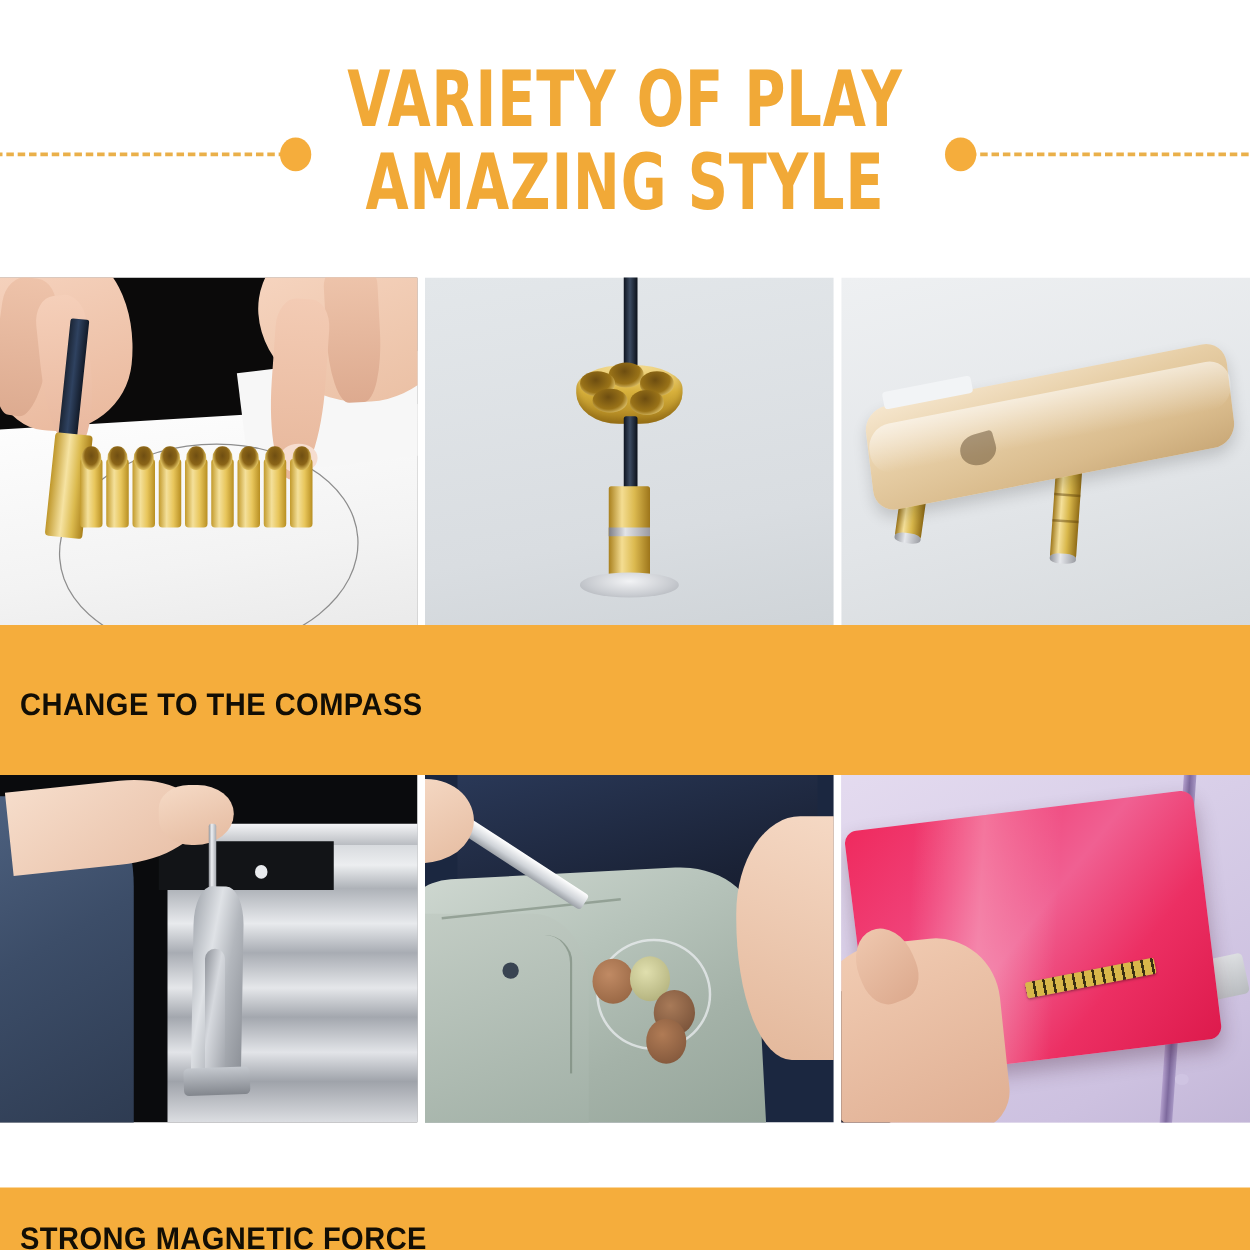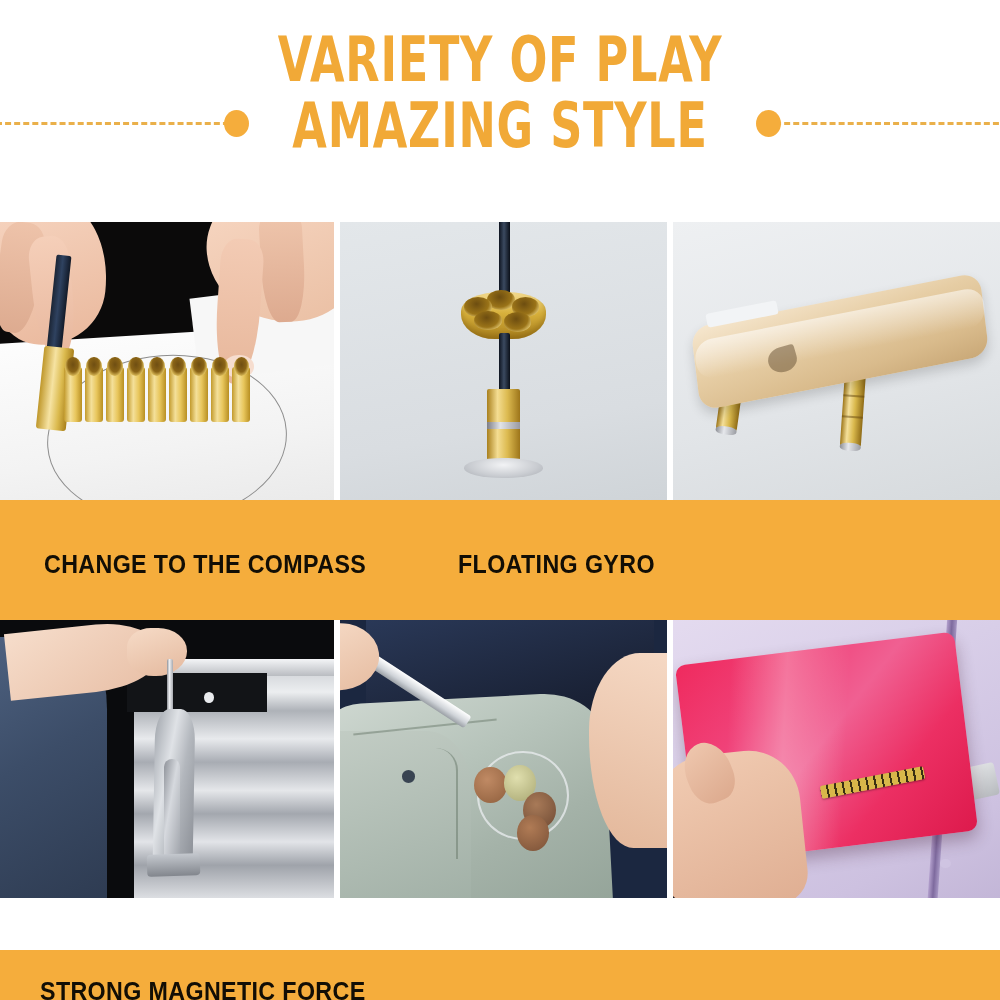--- a/index.html
+++ b/index.html
@@ -28,21 +28,21 @@
   .dash-right { left:766px; width:242px; }
   .dash-dot {
     position:absolute; top:110px;
     width:25px; height:27px; border-radius:50%;
     background:#f5ad3c;
   }
   .dot-left  { left:224px; }
   .dot-right { left:756px; }
 
   .title-wrap {
-    position:absolute; left:0; top:28px; width:1000px;
+    position:absolute; left:0; top:48px; width:1000px;
     text-align:center;
     z-index:4;
   }
   .title-line {
     display:block;
     color:#f1a937;
     font-family:"DejaVu Sans", sans-serif;
     font-weight:700;
     font-size:62px;
     line-height:1.03;
@@ -79,21 +79,21 @@
     background:#f5ad3c;
     display:flex;
   }
   .capbar-1 { top:500px; height:120px; }
   .capbar-2 { top:950px; height:102px; }
 
   .cap {
     position:relative; height:100%;
     display:flex; align-items:center;
   }
-  .cap.p1 { width:390px; padding-left:16px;justify-content:flex-end; }
+  .cap.p1 { width:390px; padding-left:16px; }
   .cap.p2 { width:300px; padding-left:68px; }
   .cap.p3 { width:310px; padding-left:36px; }
 
   .capbar-1 .cap { align-items:flex-end; padding-bottom:41px; }
   .capbar-2 .cap { align-items:flex-start; padding-top:27px; }
 
   .cap-text {
     color:#120e05;
     font-family:"Liberation Sans", sans-serif;
     font-weight:700;
@@ -533,23 +533,20 @@
         <div class="p3logo"></div>
       </div>
     </div>
 
   </div>
 
   <div class="capbar capbar-1">
     <div class="cap p1">
       <span class="cap-text">CHANGE TO THE COMPASS</span>
     </div>
-    <div class="cap p2">
-      <span class="cap-text">FLOATING GYRO</span>
-    </div>
   </div>
 
   <div class="row row-2">
 
     <div class="cell c1">
       <div class="photo">
         <div class="p4bg"></div>
         <div class="p4toolbox"></div>
         <div class="p4box-top"></div>
         <div class="p4box-dark"></div>

